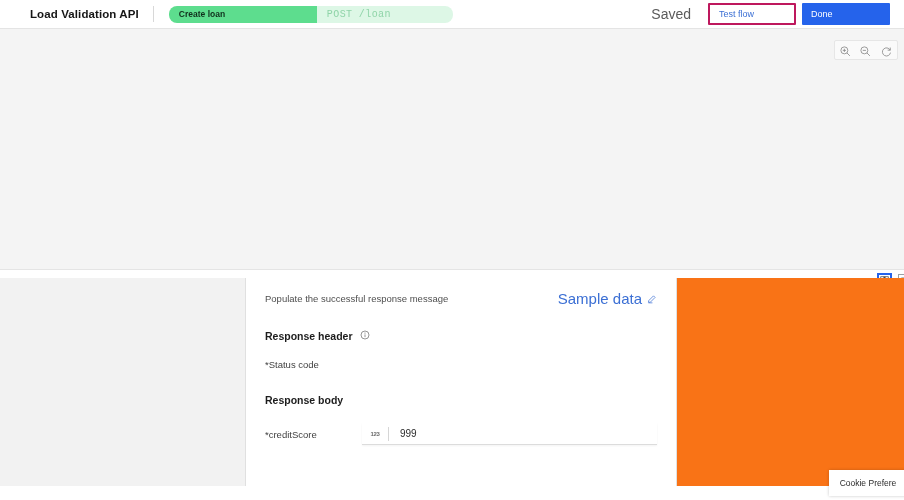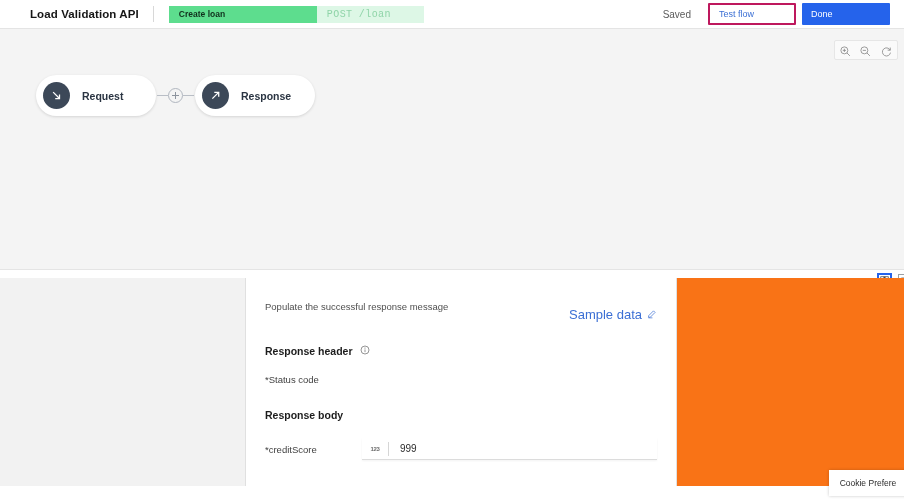--- a/index.html
+++ b/index.html
@@ -17,36 +17,36 @@
     background: #ffffff; border-bottom: 1px solid #e4e4e4;
     display: flex; align-items: center;
   }
   .hdr-title {
     font-size: 11.5px; font-weight: bold; color: #161616;
     margin-left: 30px; letter-spacing: .1px; white-space: nowrap;
   }
   .hdr-sep { width: 1px; height: 16px; background: #d8d8d8; margin-left: 14px; }
   .api-pill {
     margin-left: 15px; display: flex; align-items: stretch;
-    height: 17px; border-radius: 0; overflow: hidden;
-    width: 255px;
+    height: 17px; border-radius: 8px; overflow: hidden;
+    width: 284px;
   }
   .api-pill-name {
     background: #5ddd8e; color: #10301c; font-size: 8.5px; font-weight: bold;
     display: flex; align-items: center; padding: 0 10px; width: 148px;
     white-space: nowrap;
   }
   .api-pill-method {
     background: #ddf7e6; color: #8fd4a8; font-size: 10px;
     font-family: "Liberation Mono", monospace; letter-spacing: .4px;
     display: flex; align-items: center; padding: 0 10px; flex: 1;
     white-space: nowrap;
   }
   .hdr-right { margin-left: auto; display: flex; align-items: center; padding-right: 14px; }
-  .saved-label { font-size: 10px; color: #5b5b5b; margin-right: 17px; }
+  .saved-label { font-size: 14px; color: #5b5b5b; margin-right: 17px; }
   .btn-testflow {
     width: 88px; height: 22px; border: 2px solid #be185d; background: #ffffff;
     color: #3b6fd4; font-size: 9px; display: flex; align-items: center;
     padding-left: 9px; border-radius: 1px;
   }
   .btn-done {
     width: 88px; height: 22px; background: #2563eb; color: #ffffff;
     font-size: 9px; display: flex; align-items: center; padding-left: 9px;
     margin-left: 6px; border-radius: 1px; border: none;
   }
@@ -117,21 +117,21 @@
     background: #f2f2f2; display: flex;
   }
   .pane-left { width: 246px; height: 100%; background: #f2f2f2; border-right: 1px solid #e0e0e0; }
   .pane-center { width: 431px; height: 100%; background: #ffffff; border-right: 1px solid #e0e0e0; position: relative; }
   .pane-right { flex: 1; height: 100%; background: #f97316; position: relative; }
 
   .pc-inner { padding: 12px 19px 0 19px; }
   .row-top { display: flex; align-items: center; justify-content: space-between; }
   .populate-text { font-size: 9.5px; color: #4f4f4f; }
   .sample-data { display: flex; align-items: center; gap: 5px; }
-  .sample-data span { font-size: 13px; color: #3b6fd4; margin-top: 17px; }
+  .sample-data span { font-size: 15px; color: #3b6fd4; }
 
   .section-title {
     font-size: 10.5px; font-weight: bold; color: #1c1c1c;
     display: flex; align-items: center; gap: 7px;
   }
   .sec-header { margin-top: 23px; }
   .sec-body { margin-top: 24px; }
 
   .field-row { display: flex; align-items: center; margin-top: 17px; }
   .field-label { width: 97px; font-size: 9.5px; color: #3f3f3f; flex: none; }
@@ -203,49 +203,20 @@
         </svg>
       </span>
       <span class="zi">
         <svg viewBox="0 0 16 16" width="13" height="13">
           <path d="M12.4 6.2 A5 5 0 1 0 12.9 9.4" fill="none" stroke="#5b5b5b" stroke-width="1"></path>
           <path d="M12.6 3.1 L12.7 6.5 L9.4 6.3" fill="none" stroke="#5b5b5b" stroke-width="1"></path>
         </svg>
       </span>
     </div>
 
-    <div class="flow">
-
-      <div class="node node-request">
-        <span class="node-icon">
-          <svg viewBox="0 0 20 20" width="15" height="15">
-            <line x1="5.5" y1="5.5" x2="14" y2="14" stroke="#ffffff" stroke-width="1.7"></line>
-            <path d="M14 8.6 L14 14.3 L8.3 14.3" fill="none" stroke="#ffffff" stroke-width="1.7"></path>
-          </svg>
-        </span>
-        <span class="node-label">Request</span>
-      </div>
-
-      <div class="connector">
-        <span class="conn-line"></span>
-        <span class="conn-plus"></span>
-        <span class="conn-line"></span>
-      </div>
-
-      <div class="node node-response">
-        <span class="node-icon">
-          <svg viewBox="0 0 20 20" width="15" height="15">
-            <line x1="5.8" y1="14.2" x2="14.2" y2="5.8" stroke="#ffffff" stroke-width="1.7"></line>
-            <path d="M8.4 5.8 L14.3 5.8 L14.3 11.7" fill="none" stroke="#ffffff" stroke-width="1.7"></path>
-          </svg>
-        </span>
-        <span class="node-label">Response</span>
-      </div>
-
-    </div>
   </div>
 
   <div class="splitter">
     <span class="panel-toggle">
       <svg viewBox="0 0 12 12" width="9" height="9">
         <rect x="1" y="1" width="10" height="10" fill="none" stroke="#4a4a4a" stroke-width="1"></rect>
         <rect x="4.6" y="1" width="2.8" height="10" fill="#4a4a4a"></rect>
       </svg>
     </span>
     <span class="panel-toggle-2">

